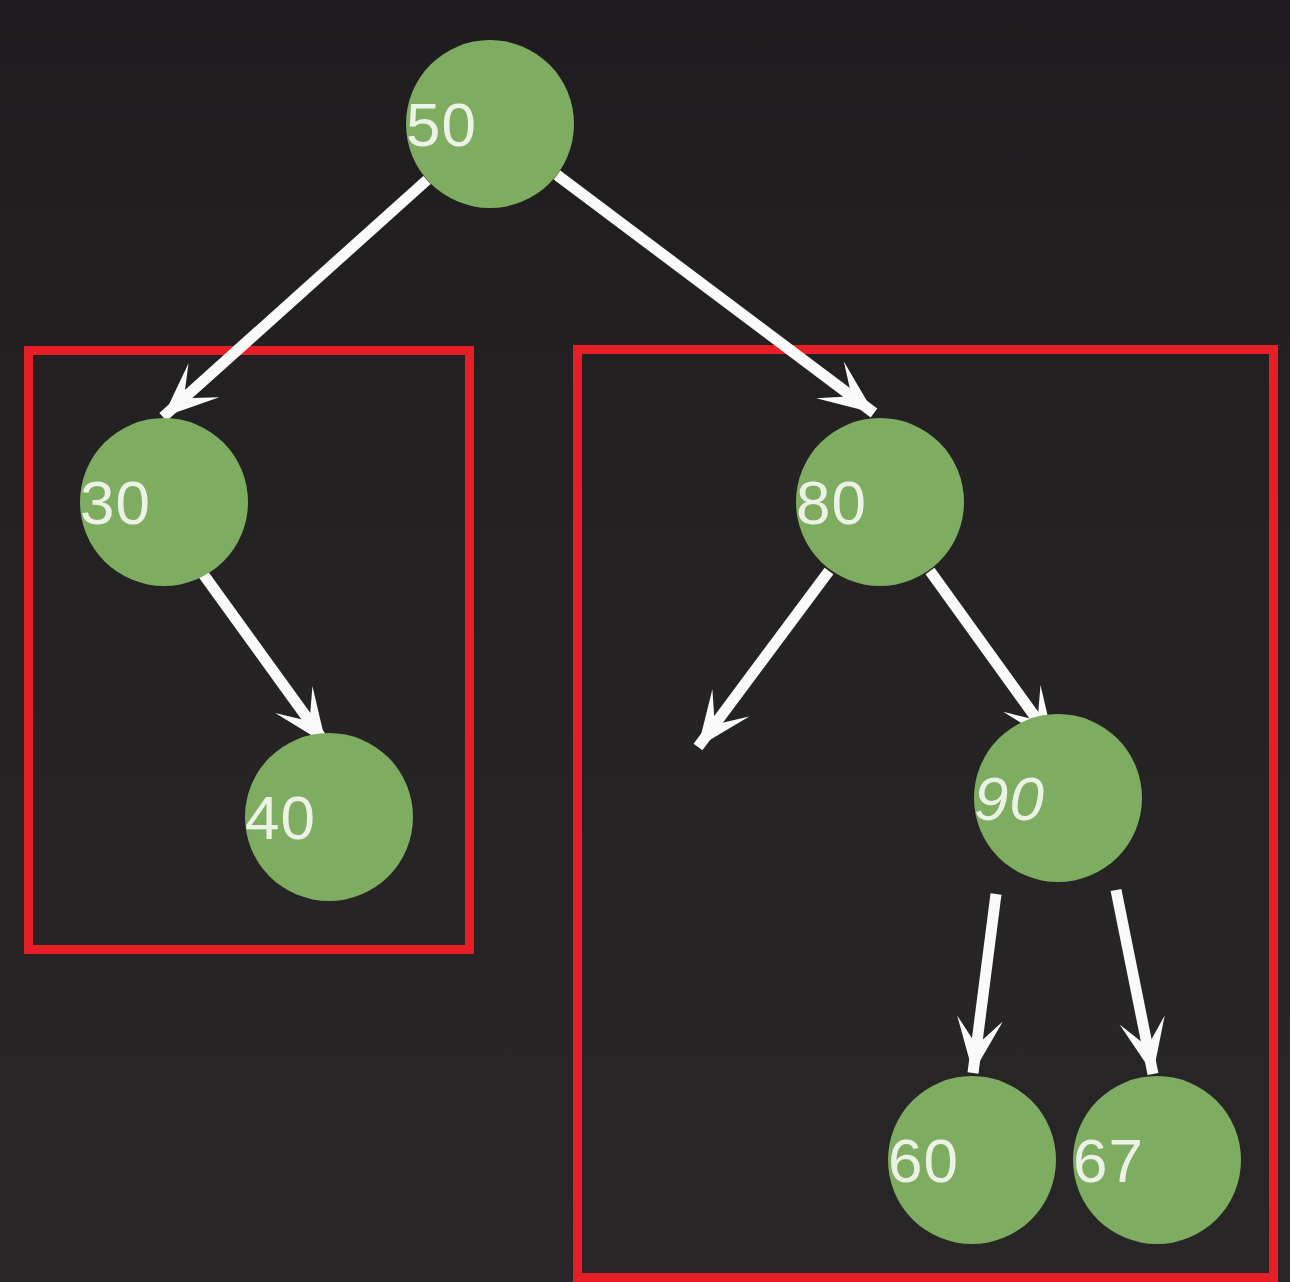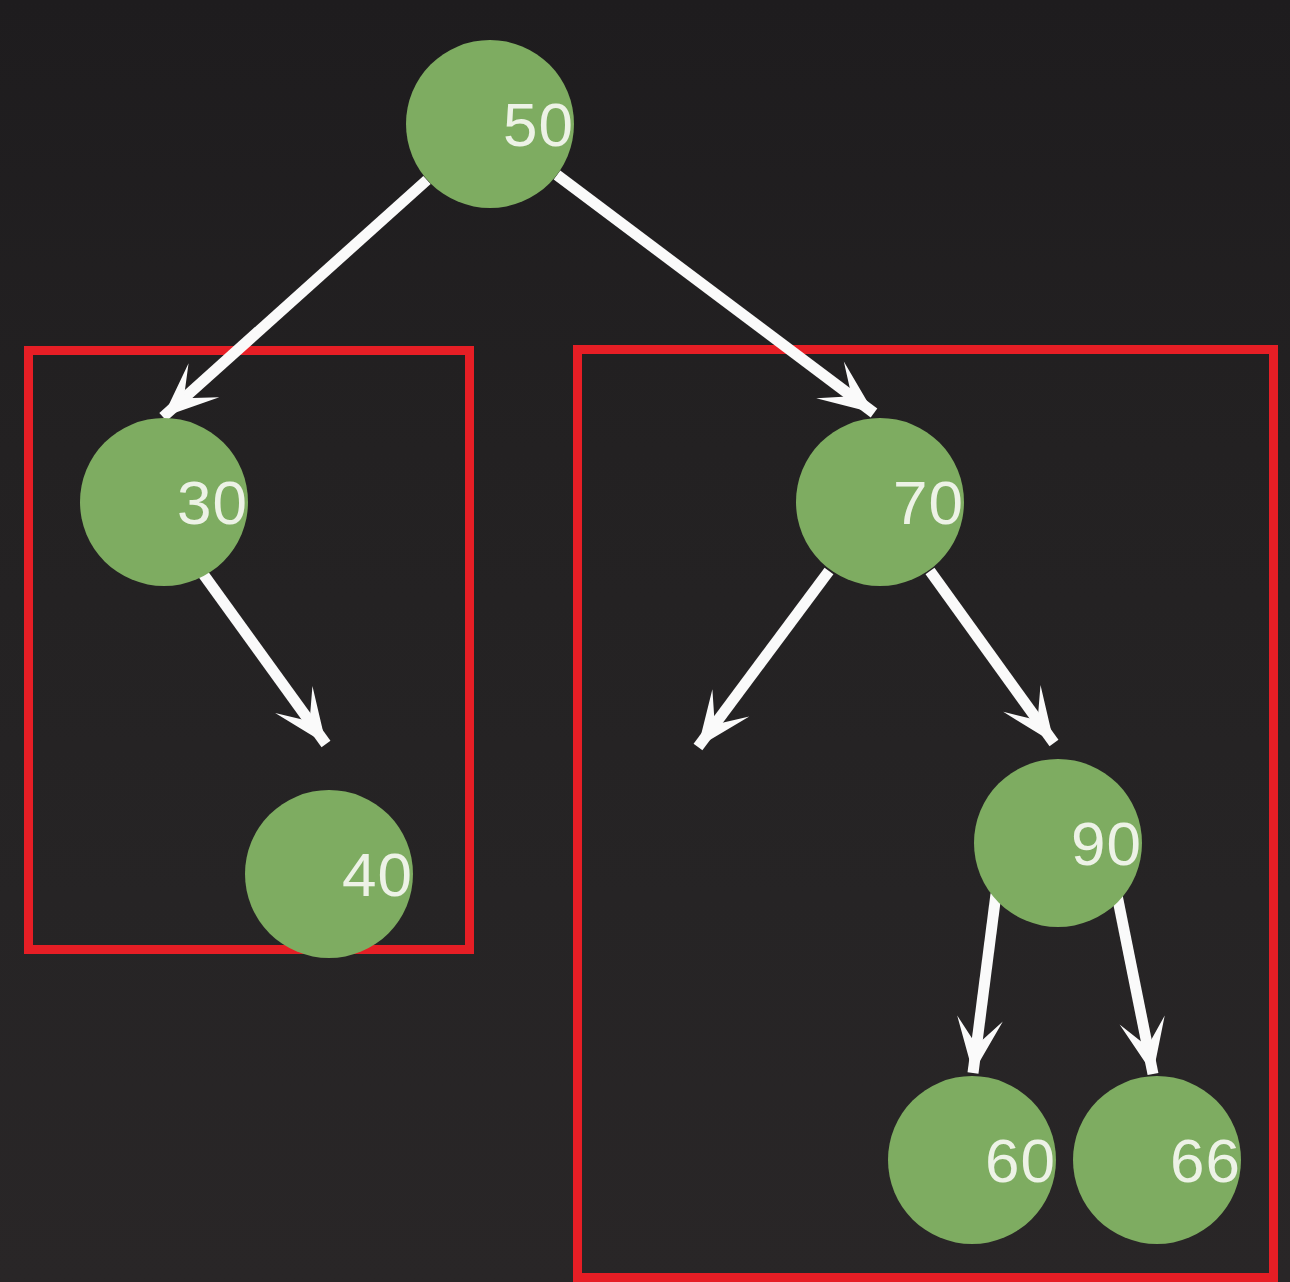--- a/index.html
+++ b/index.html
@@ -44,36 +44,36 @@
     stroke-width: 11px;
   }
   .node {
     position: absolute;
     width: 168px;
     height: 168px;
     border-radius: 50%;
     background: #7eac61;
     display: flex;
     align-items: center;
-    justify-content: flex-end;
+    justify-content: flex-start;
     z-index: 3;
   }
   .node-label {
     font-size: 62px;
     font-weight: 400;
     letter-spacing: 1px;
     color: #edf2e6;
     user-select: none;
   }
   .n50 { left: 406px; top: 40px;  }
   .n30 { left: 80px;  top: 418px; }
-  .n40 { left: 245px; top: 790px; }
+  .n40 { left: 245px; top: 733px; }
   .n70 { left: 796px; top: 418px; }
   .n60 { left: 606px; top: 746px; }
-  .n90 { left: 974px; top: 759px; }
+  .n90 { left: 974px; top: 714px; font-style: italic; }
   .n80 { left: 888px; top: 1076px; }
   .n99 { left: 1073px; top: 1076px; }
 </style>
 </head>
 <body>
 
 <div class="stage">
 
   <div class="highlight-box box-left"></div>
 
@@ -97,25 +97,25 @@
   <div class="node n50">
     <span class="node-label">50</span>
   </div>
   <div class="node n30">
     <span class="node-label">30</span>
   </div>
   <div class="node n40">
     <span class="node-label">40</span>
   </div>
   <div class="node n70">
-    <span class="node-label">70</span>
+    <span class="node-label">80</span>
   </div>
   <div class="node n90">
     <span class="node-label">90</span>
   </div>
   <div class="node n80">
     <span class="node-label">60</span>
   </div>
   <div class="node n99">
-    <span class="node-label">66</span>
+    <span class="node-label">67</span>
   </div>
 
 </div>
 
 </body></html>

